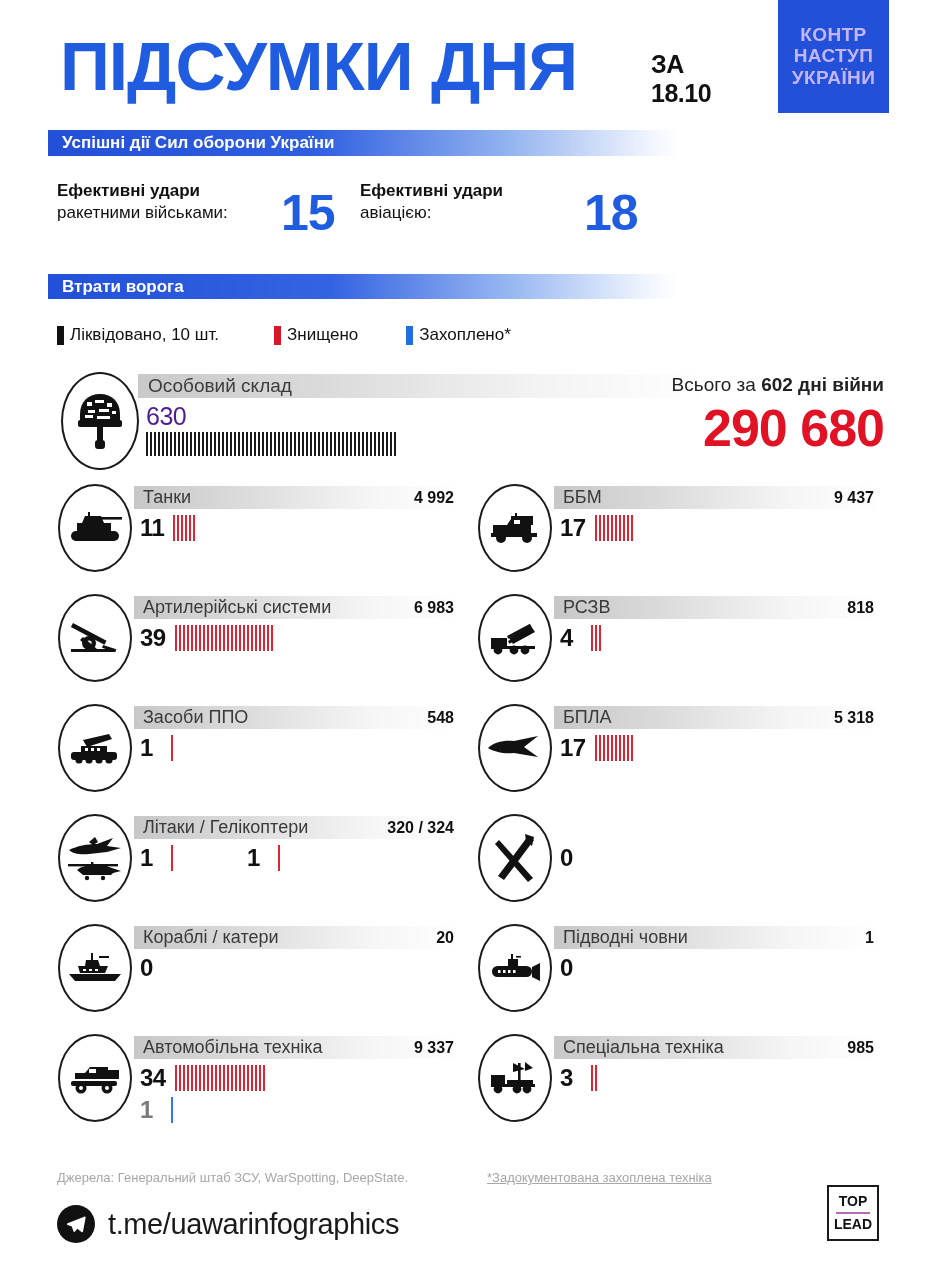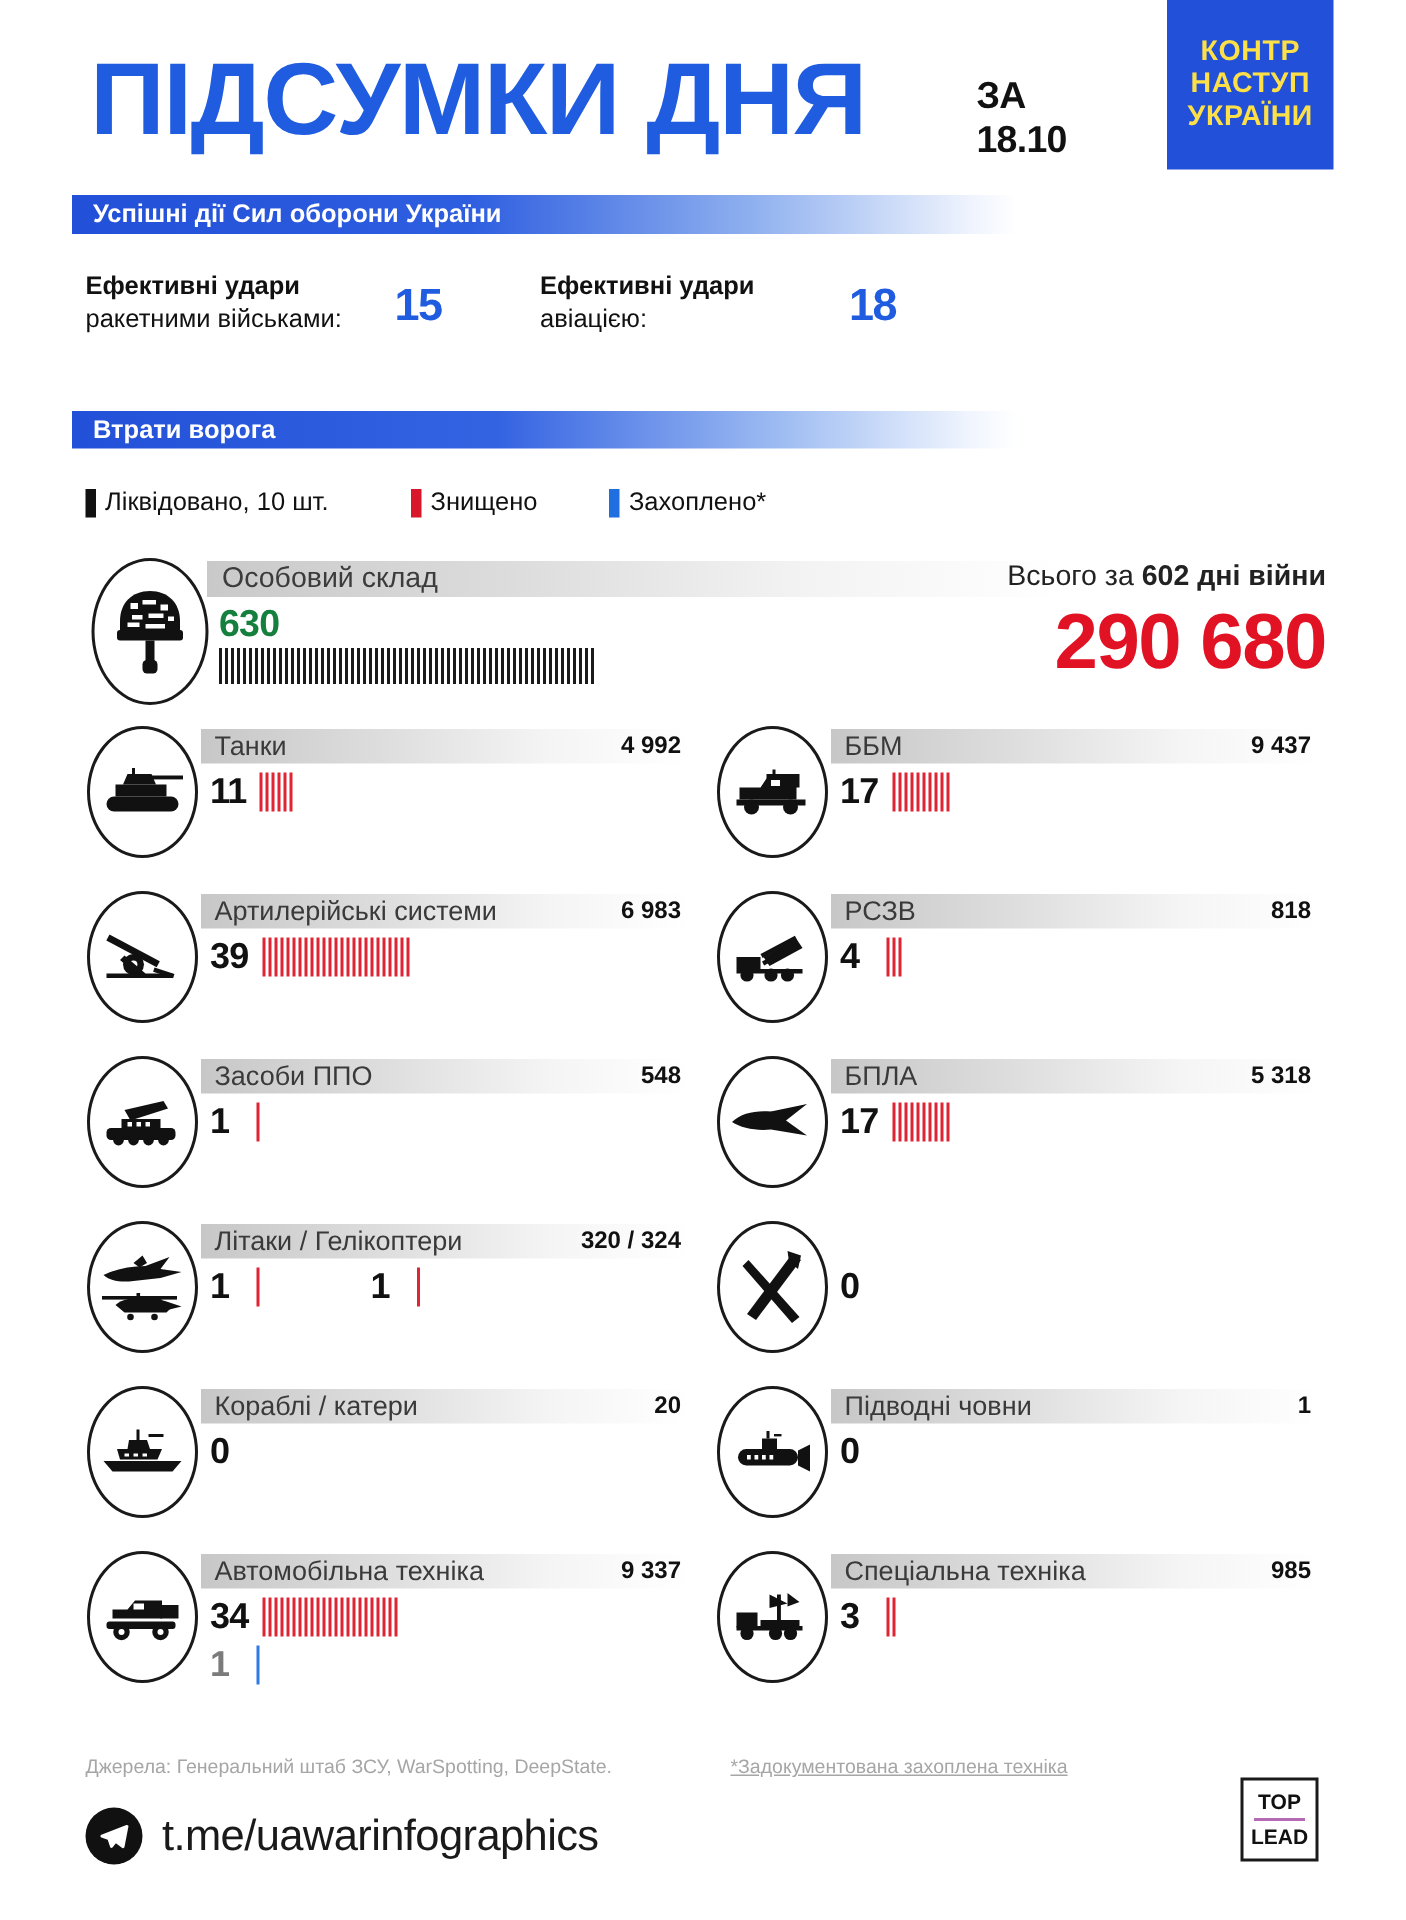--- a/index.html
+++ b/index.html
@@ -14,21 +14,21 @@
 
   
   .header { position: relative; height: 175px; }
   .brand-block {
     position: absolute; left: 778px; top: 0; width: 111px; height: 113px;
     background: #2250d8;
     display: flex; flex-direction: column; align-items: center; justify-content: center;
     gap: 1px;
   }
   .brand-line {
-    color: #fde047; font-weight: 800; font-size: 19px; letter-spacing: 0.4px;
+    color: #c4b5fd; font-weight: 800; font-size: 19px; letter-spacing: 0.4px;
     line-height: 1.08; text-align: center;
   }
   .main-title {
     position: absolute; left: 60px; top: 32px;
     font-size: 68px; font-weight: 800; color: #1f5ce0;
     letter-spacing: -1px; line-height: 1;
     white-space: nowrap;
     transform: scaleX(1.02);
     transform-origin: left center;
   }
@@ -49,22 +49,22 @@
   
   .strikes { position: relative; height: 95px; }
   .strike { position: absolute; display: flex; align-items: flex-start; }
   .strike.s1 { left: 57px; top: 5px; }
   .strike.s2 { left: 360px; top: 5px; }
   .strike-label {
     font-size: 17px; line-height: 1.32; color: #111; max-width: 200px;
   }
   .strike-label .b { font-weight: 800; }
   .strike-value {
-    font-size: 30px; font-weight: 800; color: #1f5ce0; line-height: 0.95;
-    margin-left: 6px; margin-top: 10px; letter-spacing: -1px;
+    font-size: 50px; font-weight: 800; color: #1f5ce0; line-height: 0.95;
+    margin-left: 24px; margin-top: 10px; letter-spacing: -1px;
   }
 
   
   .losses-banner {
     position: absolute; left: 48px; top: 274px; width: 630px; height: 25px;
     background: linear-gradient(to right, #2250d8 0%, #3463e2 45%, #9ebcf2 75%, #f0f5fe 95%, #ffffff 100%);
     display: flex; align-items: center;
   }
   .losses-banner .banner-text {
     color: #fff; font-weight: 700; font-size: 17px; padding-left: 14px;
@@ -90,21 +90,21 @@
   .pers-head {
     position: absolute; left: 90px; top: 4px; width: 570px; height: 24px;
     background: linear-gradient(to right, #c9c9c9 0%, #dcdcdc 35%, #f3f3f3 70%, #ffffff 100%);
     display: flex; align-items: center;
   }
   .pers-head .pers-title {
     font-size: 19px; color: #3c3c3c; padding-left: 10px;
   }
   .pers-daily {
     position: absolute; left: 98px; top: 32px;
-    font-size: 25px; font-weight: 700; color: #15803d; letter-spacing: -0.5px;
+    font-size: 25px; font-weight: 400; color: #4c1d95; letter-spacing: -0.5px;
   }
   .pers-bar { position: absolute; left: 98px; top: 62px; display: flex; }
   .tick { width: 2px; height: 24px; margin-right: 2px; }
   .tick-black { background: #1a1a1a; }
   .tick-red { background: #e02433; }
   .tick-blue { background: #2f79e8; }
   .total-label {
     position: absolute; right: 5px; top: 4px; font-size: 19px; color: #222; white-space: nowrap;
   }
   .total-label .b { font-weight: 800; }

